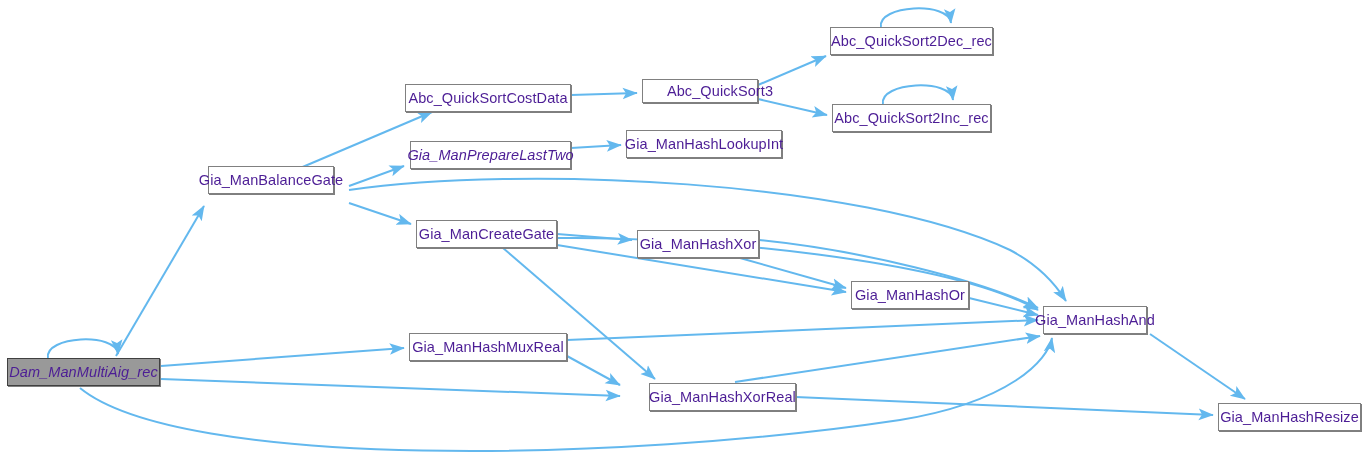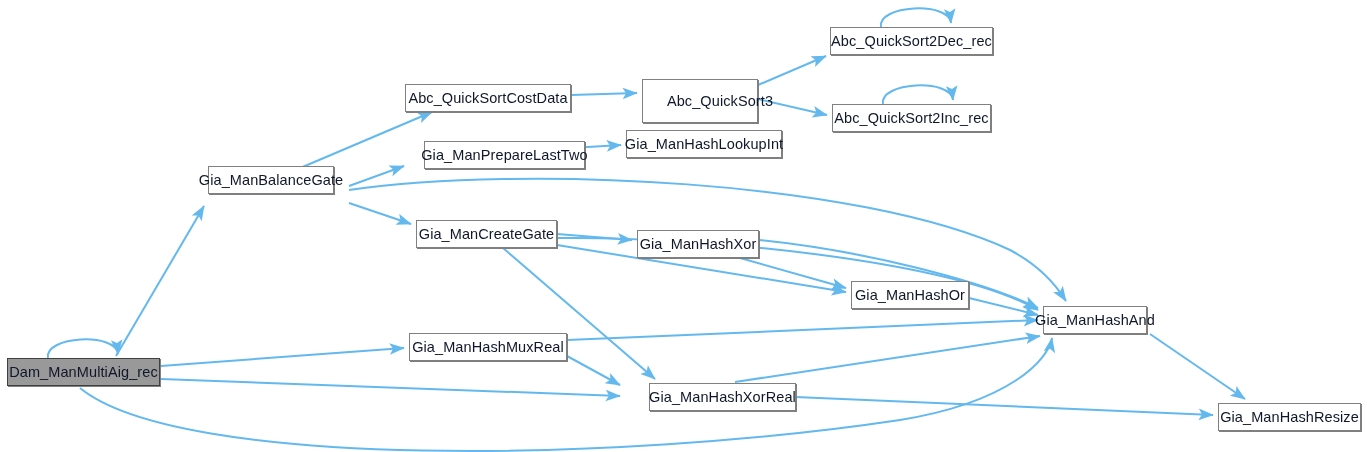--- a/index.html
+++ b/index.html
@@ -9,31 +9,31 @@
     background:#ffffff;
     font-family:"Liberation Sans", sans-serif;
     overflow:hidden;
   }
   #edges{position:absolute;left:0;top:0;width:1367px;height:452px;}
   .node{
     position:absolute;
     box-sizing:border-box;
     border:1px solid #808080;
     background:#ffffff;
-    color:#0f172a;
+    color:#4c1d95;
     font-size:14.5px;
     line-height:1;
     display:flex;
     align-items:center;
     justify-content:center;
     white-space:nowrap;
     box-shadow:1px 1px 0 0 #7f7f7f;
     letter-spacing:0.1px;
   }
-  .node.root{background:#999999;border:1px solid #404040;}
+  .node.root{background:#999999;border:1px solid #404040;font-style:italic;}
 </style>
 </head>
 <body>
 
 <div id="canvas">
   <svg id="edges" xmlns="http://www.w3.org/2000/svg">
     <defs>
       <marker id="arrow" markerWidth="9" markerHeight="9" refX="7.2" refY="3.1" orient="auto" markerUnits="strokeWidth">
         <path d="M0,0.2 L7.6,3.1 L0,6 L1.7,3.1 z" fill="#63b8ee"></path>
       </marker>
@@ -71,27 +71,27 @@
   <div id="node-layer">
       <div class="node root" style="left: 7px; top: 358px; width: 153px; height: 28px;">
         <span>Dam_ManMultiAig_rec</span>
       </div>
       <div class="node" style="left: 208px; top: 166px; width: 126px; height: 28px;">
         <span>Gia_ManBalanceGate</span>
       </div>
       <div class="node" style="left: 405px; top: 84px; width: 166px; height: 28px; text-align: right;">
         <span>Abc_QuickSortCostData</span>
       </div>
-      <div class="node" style="left: 424px; top: 141px; width: 161px; height: 28px;">
+      <div class="node" style="left: 410px; top: 141px; width: 161px; height: 28px; font-style: italic;">
         <span>Gia_ManPrepareLastTwo</span>
       </div>
       <div class="node" style="left: 416px; top: 220px; width: 141px; height: 28px;">
         <span>Gia_ManCreateGate</span>
       </div>
-      <div class="node" style="left: 642px; top: 79px; width: 116px; height: 44px; padding-left: 40px;">
+      <div class="node" style="left: 642px; top: 79px; width: 116px; height: 24px; padding-left: 40px;">
         <span>Abc_QuickSort3</span>
       </div>
       <div class="node" style="left: 626px; top: 130px; width: 156px; height: 28px;">
         <span>Gia_ManHashLookupInt</span>
       </div>
       <div class="node" style="left: 830px; top: 27px; width: 163px; height: 28px;">
         <span>Abc_QuickSort2Dec_rec</span>
       </div>
       <div class="node" style="left: 832px; top: 104px; width: 159px; height: 28px;">
         <span>Abc_QuickSort2Inc_rec</span>

